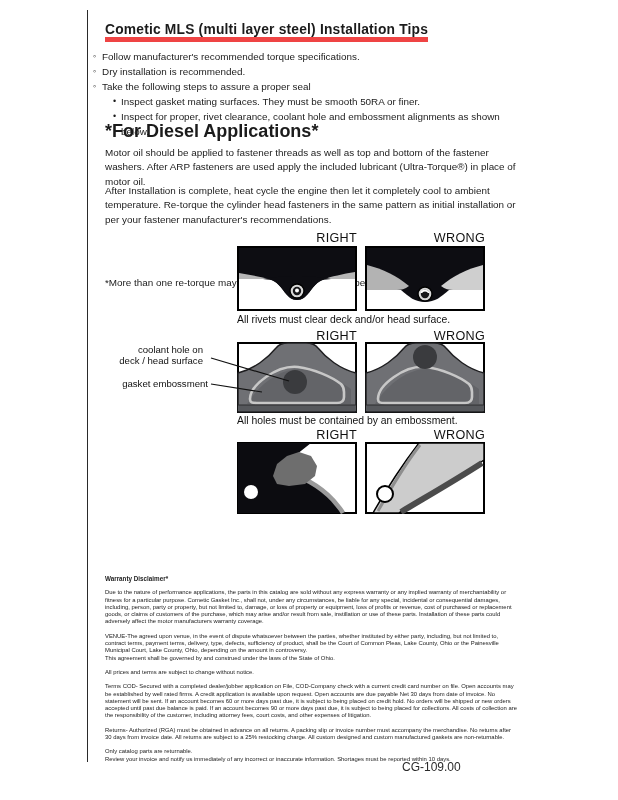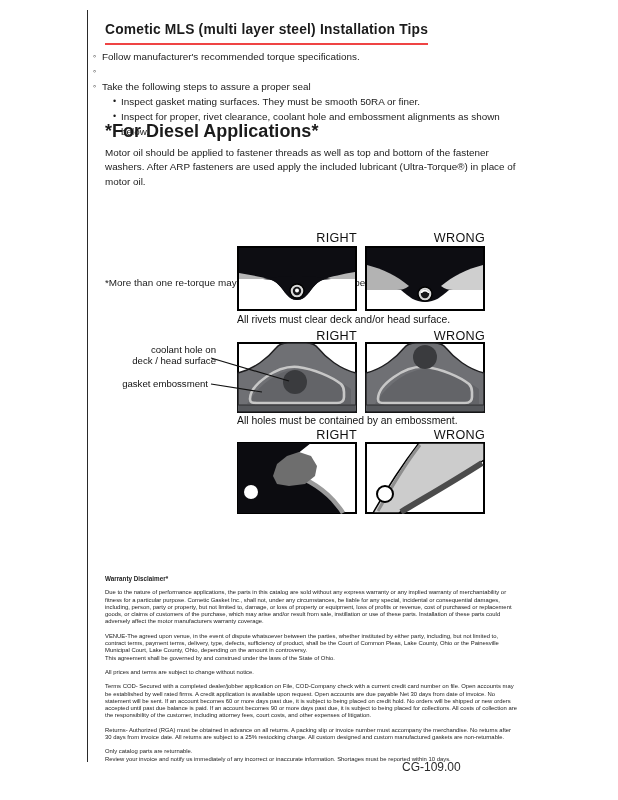--- a/index.html
+++ b/index.html
@@ -7,40 +7,40 @@
   body { font-family:"Liberation Sans", sans-serif; }
   .page {
     position:relative; width:618px; height:800px; background:#ffffff;
     margin:0 auto; overflow:hidden; color:#1b1b1b;
   }
   .left-rule { position:absolute; left:87px; top:10px; width:1px; height:752px; background:#2a2a2a; }
 
   .title {
     position:absolute; left:105px; top:22px;
     font-size:13.8px; font-weight:bold; letter-spacing:0.2px;
-    border-bottom:2px solid #ef4444; padding-bottom:6px; white-space:nowrap;
+    border-bottom:5px solid #ef4444; padding-bottom:0; white-space:nowrap;
   }
   .bullets { position:absolute; left:93px; top:49px; width:430px; font-size:9.9px; line-height:15px; }
   .bullet-line { display:flex; }
   .bullet-line .b { width:9px; flex:0 0 9px; text-align:left; font-size:9px; }
   .sub { margin-left:20px; }
   .sub .b { width:8px; flex:0 0 8px; }
 
   .diesel-heading { position:absolute; left:105px; top:121px; font-size:18px; font-weight:bold; }
   .para { position:absolute; left:105px; width:416px; font-size:9.9px; line-height:14.3px; }
   .p1 { top:146px; }
   .p2 { top:184px; }
   .note { top:236px;margin-top:40px; }
 
   .dg-label { position:absolute; width:120px; text-align:right; font-size:12.6px; letter-spacing:0.3px; color:#111; }
   .panel { position:absolute; width:120px; display:block; }
   .caption { position:absolute; left:237px; font-size:10.4px; line-height:12.5px; color:#111; }
 
   .side-label { position:absolute; font-size:9.6px; line-height:11px; text-align:right; color:#111; }
-  .lbl-coolant { left:104px; top:344px; width:112px; }
+  .lbl-coolant { left:91px; top:344px; width:112px; }
   .lbl-emboss { left:96px; top:378px; width:112px; }
 
   .leader-overlay { position:absolute; left:0; top:0; width:618px; height:800px; pointer-events:none; }
 
   .warranty { position:absolute; left:105px; top:575px; width:414px; font-size:5.9px; line-height:7.3px; color:#222; }
   .warranty h3 { font-size:6.3px; font-weight:bold; margin-bottom:7px; }
   .warranty p { margin-bottom:7px; }
   .warranty p.tight { margin-bottom:0; }
 
   .footer-code { position:absolute; left:389px; top:760px; font-size:12px; color:#2a2a2a;margin-left:13px; }
@@ -53,37 +53,39 @@
 
   <div class="title">Cometic MLS (multi layer steel) Installation Tips</div>
 
   <div class="bullets">
     <div class="bullet-line">
       <span class="b">◦</span>
       <span>Follow manufacturer's recommended torque specifications.</span>
     </div>
     <div class="bullet-line">
       <span class="b">◦</span>
+      <span>Dry installation is recommended.</span>
     </div>
     <div class="bullet-line">
       <span class="b">◦</span>
       <span>Take the following steps to assure a proper seal</span>
     </div>
     <div class="bullet-line sub">
       <span class="b">•</span>
       <span>Inspect gasket mating surfaces.  They must be smooth 50RA or finer.</span>
     </div>
     <div class="bullet-line sub">
       <span class="b">•</span>
       <span>Inspect for proper, rivet clearance, coolant hole and embossment alignments as shown below.</span>
     </div>
   </div>
 
   <div class="diesel-heading">*For Diesel Applications*</div>
   <div class="para p1">Motor oil should be applied to fastener threads as well as top and bottom of the fastener washers. After ARP fasteners are used apply the included lubricant (Ultra-Torque®) in place of motor oil.</div>
+  <div class="para p2">After Installation is complete, heat cycle the engine then let it completely cool to ambient temperature. Re-torque the cylinder head fasteners in the same pattern as initial installation or per your fastener manufacturer's recommendations.</div>
   <div class="para note">*More than one re-torque may be required to achieve proper fastener stretch*</div>
 
   <div class="dg-label" style="left:237px; top:231px;">RIGHT</div>
   <div class="dg-label" style="left:365px; top:231px;">WRONG</div>
 
   <svg class="panel" style="left:237px; top:246px;" width="120" height="65" viewBox="0 0 120 65">
     <rect x="1" y="1" width="118" height="63" fill="#0d0d12" stroke="#000" stroke-width="2"></rect>
     <path d="M2,27 C12,28.5 22,30.5 32,33 L2,33 Z" fill="#b7b7b7"></path>
     <path d="M118,26 C106,28 94,30.5 86,33.5 C96,33 108,33 118,33 Z" fill="#b7b7b7"></path>
     <path d="M2,33 L26,33 C36,33 40,36 46,44 C51,51 55,54 60,54 C65,54 69,51 74,44 C80,36 84,33 94,33 L118,33 L118,63 L2,63 Z" fill="#ffffff"></path>

